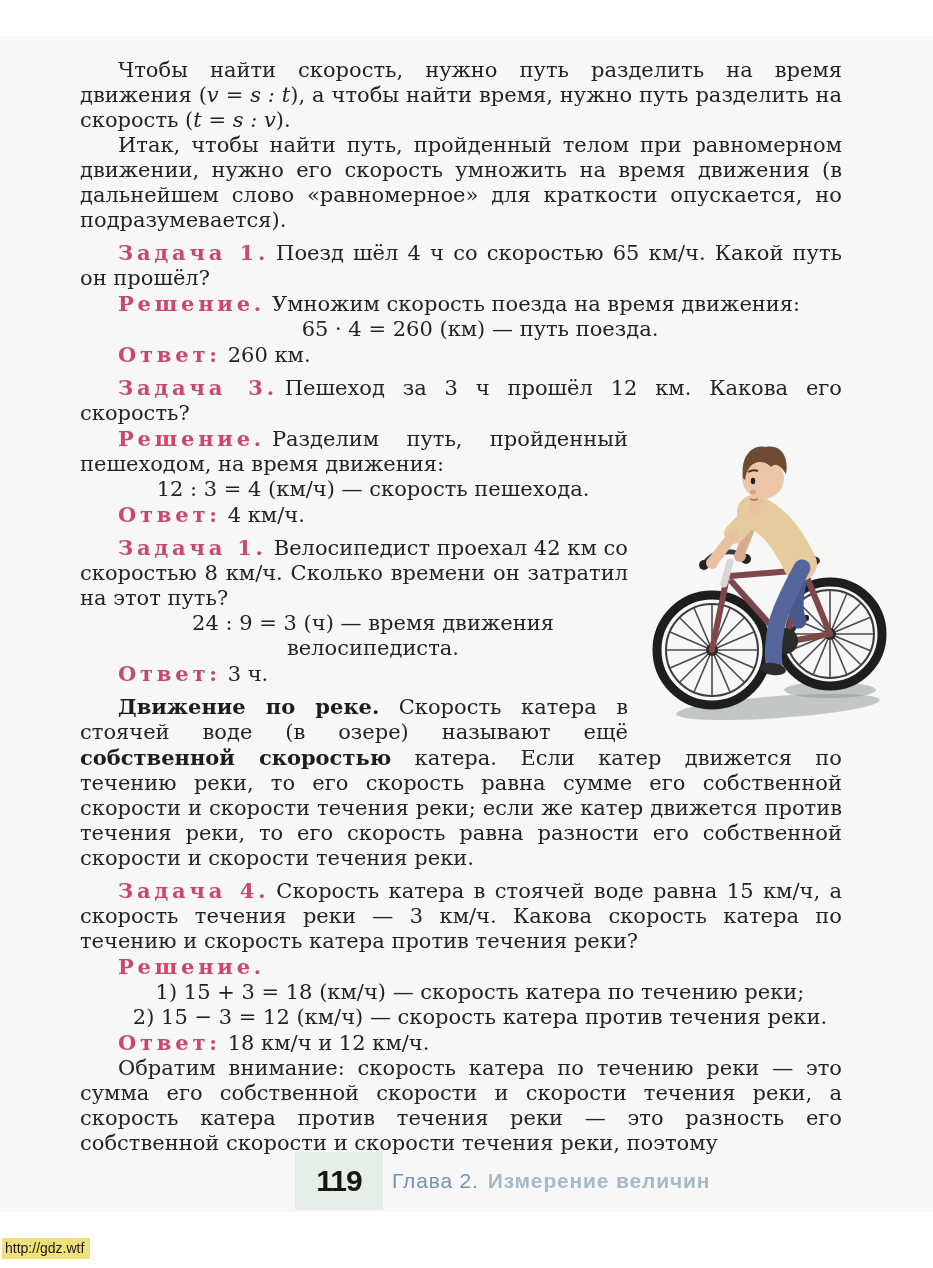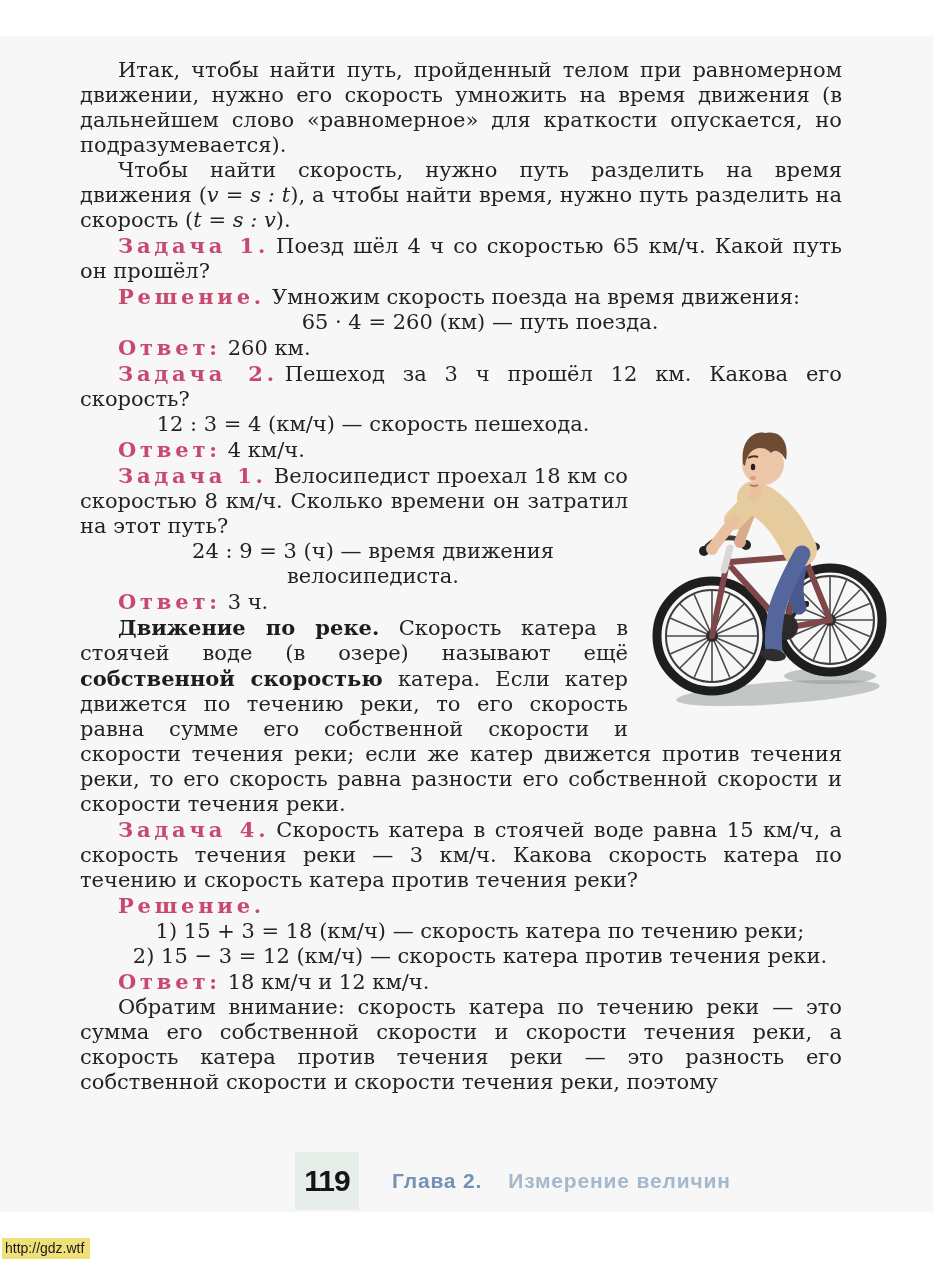--- a/index.html
+++ b/index.html
@@ -11,70 +11,70 @@
   .scan-bg{
     position:absolute;left:0;top:36px;width:933px;height:1176px;
     background:#f6f7f6;
   }
   .text-col{
     position:absolute;left:80px;top:58px;width:762px;
     font-size:21px;line-height:25px;text-align:justify;
   }
   .para{margin:0;}
   .indent{text-indent:38px;}
-  .gap{}
+  .gap{margin-top:7px;}
   .eq{margin:0;text-align:center;padding-left:38px;}
   .plabel{
     color:var(--accent,#c9486e);font-weight:700;letter-spacing:0.18em;
     margin-right:7px;
   }
   .bold{font-weight:700;color:#1d1d1d;}
   .ital{font-style:italic;}
   .bike-float{
     float:right;width:200px;height:306px;margin:2px 0 2px 14px;
     position:relative;overflow:visible;
   }
   .bike-float svg{position:absolute;left:8px;top:-6px;}
   .footer{position:absolute;left:0;top:1152px;width:933px;height:58px;
     font-family:"Liberation Sans",sans-serif;}
   .pagenum-box{
-    position:absolute;left:295px;top:0;width:64px;height:58px;
+    position:absolute;left:295px;top:0;width:88px;height:58px;
     background:var(--numbox,#e7eee9);display:flex;align-items:center;justify-content:center;
     font-size:30px;font-weight:700;color:#151515;letter-spacing:-1px;
   }
   .chapter{
     position:absolute;left:392px;top:0;height:58px;display:flex;align-items:center;
     font-size:21px;letter-spacing:0.04em;
   }
-  .chapter-label{color:var(--chapter,#7492b5);font-weight:700;margin-right:26px;}
+  .chapter-label{color:var(--chapter,#7492b5);font-weight:400;margin-right:9px;}
   .chapter-title{color:var(--chapter-light,#a5b9cc);font-weight:700;}
   .watermark{
     position:absolute;left:2px;top:1238px;
     background:var(--highlight,#efe079);color:#1b1b1b;
     font-family:"Liberation Sans",sans-serif;font-size:14px;
     padding:2px 6px 3px 3px;
   }
 </style>
 </head>
 <body>
 
 <div class="scan-bg"></div>
 
 <main class="text-col">
 
+  <p class="para indent"><span>Чтобы найти скорость, нужно путь разделить на время движения (</span><span class="ital">v = s : t</span><span>), а чтобы найти время, нужно путь разделить на скорость (</span><span class="ital">t = s : v</span><span>).</span></p>
+
   <p class="para indent">Итак, чтобы найти путь, пройденный телом при равномерном движении, нужно его скорость умножить на время движения (в дальнейшем слово «равномерное» для краткости опускается, но подразумевается).</p>
-
-  <p class="para indent"><span>Чтобы найти скорость, нужно путь разделить на время движения (</span><span class="ital">v = s : t</span><span>), а чтобы найти время, нужно путь разделить на скорость (</span><span class="ital">t = s : v</span><span>).</span></p>
 
   <p class="para indent gap"><span class="plabel">Задача 1.</span><span>Поезд шёл 4 ч со скоростью 65 км/ч. Какой путь он прошёл?</span></p>
   <p class="para indent"><span class="plabel">Решение.</span><span>Умножим скорость поезда на время движения:</span></p>
   <p class="para eq">65 · 4 = 260 (км) — путь поезда.</p>
   <p class="para indent"><span class="plabel">Ответ:</span><span>260 км.</span></p>
 
-  <p class="para indent gap"><span class="plabel">Задача 2.</span><span>Пешеход за 3 ч прошёл 12 км. Какова его скорость?</span></p>
+  <p class="para indent gap"><span class="plabel">Задача 3.</span><span>Пешеход за 3 ч прошёл 12 км. Какова его скорость?</span></p>
 
   <figure class="bike-float">
     <svg width="248" height="312" viewBox="0 0 248 312" xmlns="http://www.w3.org/2000/svg">
 
       <ellipse cx="128" cy="285" rx="102" ry="11" fill="#97a09f" opacity="0.55" transform="rotate(-4 128 285)"></ellipse>
       <ellipse cx="180" cy="268" rx="46" ry="8" fill="#8a9392" opacity="0.5"></ellipse>
 
       <g>
         <circle cx="180" cy="212" r="52" fill="none" stroke="#1e1e1e" stroke-width="9"></circle>
         <circle cx="180" cy="212" r="44" fill="none" stroke="#3c3c3c" stroke-width="2"></circle>
@@ -153,24 +153,25 @@
         <circle cx="113" cy="56" r="21" fill="#ecc6a6"></circle>
         <path d="M93,56 C90,32 104,22 116,25 C132,22 139,36 136,52 C131,44 126,40 121,45 C111,35 97,40 95,58 Z" fill="#6f4b33"></path>
         <ellipse cx="103" cy="59" rx="2.2" ry="3.2" fill="#222"></ellipse>
         <path d="M98,50 Q103,47 108,49" stroke="#4a3222" stroke-width="2" fill="none"></path>
         <ellipse cx="103" cy="70" rx="3" ry="2" fill="#e09a86"></ellipse>
         <path d="M100,77 Q104,79 108,77" stroke="#b2765c" stroke-width="1.8" fill="none"></path>
       </g>
     </svg>
   </figure>
 
+  <p class="para indent"><span class="plabel">Решение.</span><span>Разделим путь, пройденный пешеходом, на время движения:</span></p>
   <p class="para eq">12 : 3 = 4 (км/ч) — скорость пешехода.</p>
   <p class="para indent"><span class="plabel">Ответ:</span><span>4 км/ч.</span></p>
 
-  <p class="para indent gap"><span class="plabel">Задача 1.</span><span>Велосипедист проехал 18 км со скоростью 8 км/ч. Сколько времени он затратил на этот путь?</span></p>
+  <p class="para indent gap"><span class="plabel">Задача 1.</span><span>Велосипедист проехал 42 км со скоростью 8 км/ч. Сколько времени он затратил на этот путь?</span></p>
   <p class="para eq">24 : 9 = 3 (ч) — время движения велосипедиста.</p>
   <p class="para indent"><span class="plabel">Ответ:</span><span>3 ч.</span></p>
 
   <p class="para indent gap"><span class="bold">Движение по реке.</span><span> Скорость катера в стоячей воде (в озере) называют ещё </span><span class="bold">собственной скоростью</span><span> катера. Если катер движется по течению реки, то его скорость равна сумме его собственной скорости и скорости течения реки; если же катер движется против течения реки, то его скорость равна разности его собственной скорости и скорости течения реки.</span></p>
 
   <p class="para indent gap"><span class="plabel">Задача 4.</span><span>Скорость катера в стоячей воде равна 15 км/ч, а скорость течения реки — 3 км/ч. Какова скорость катера по течению и скорость катера против течения реки?</span></p>
   <p class="para indent"><span class="plabel">Решение.</span></p>
   <p class="para eq">1) 15 + 3 = 18 (км/ч) — скорость катера по течению реки;</p>
   <p class="para eq">2) 15 − 3 = 12 (км/ч) — скорость катера против течения реки.</p>
   <p class="para indent"><span class="plabel">Ответ:</span><span>18 км/ч и 12 км/ч.</span></p>

